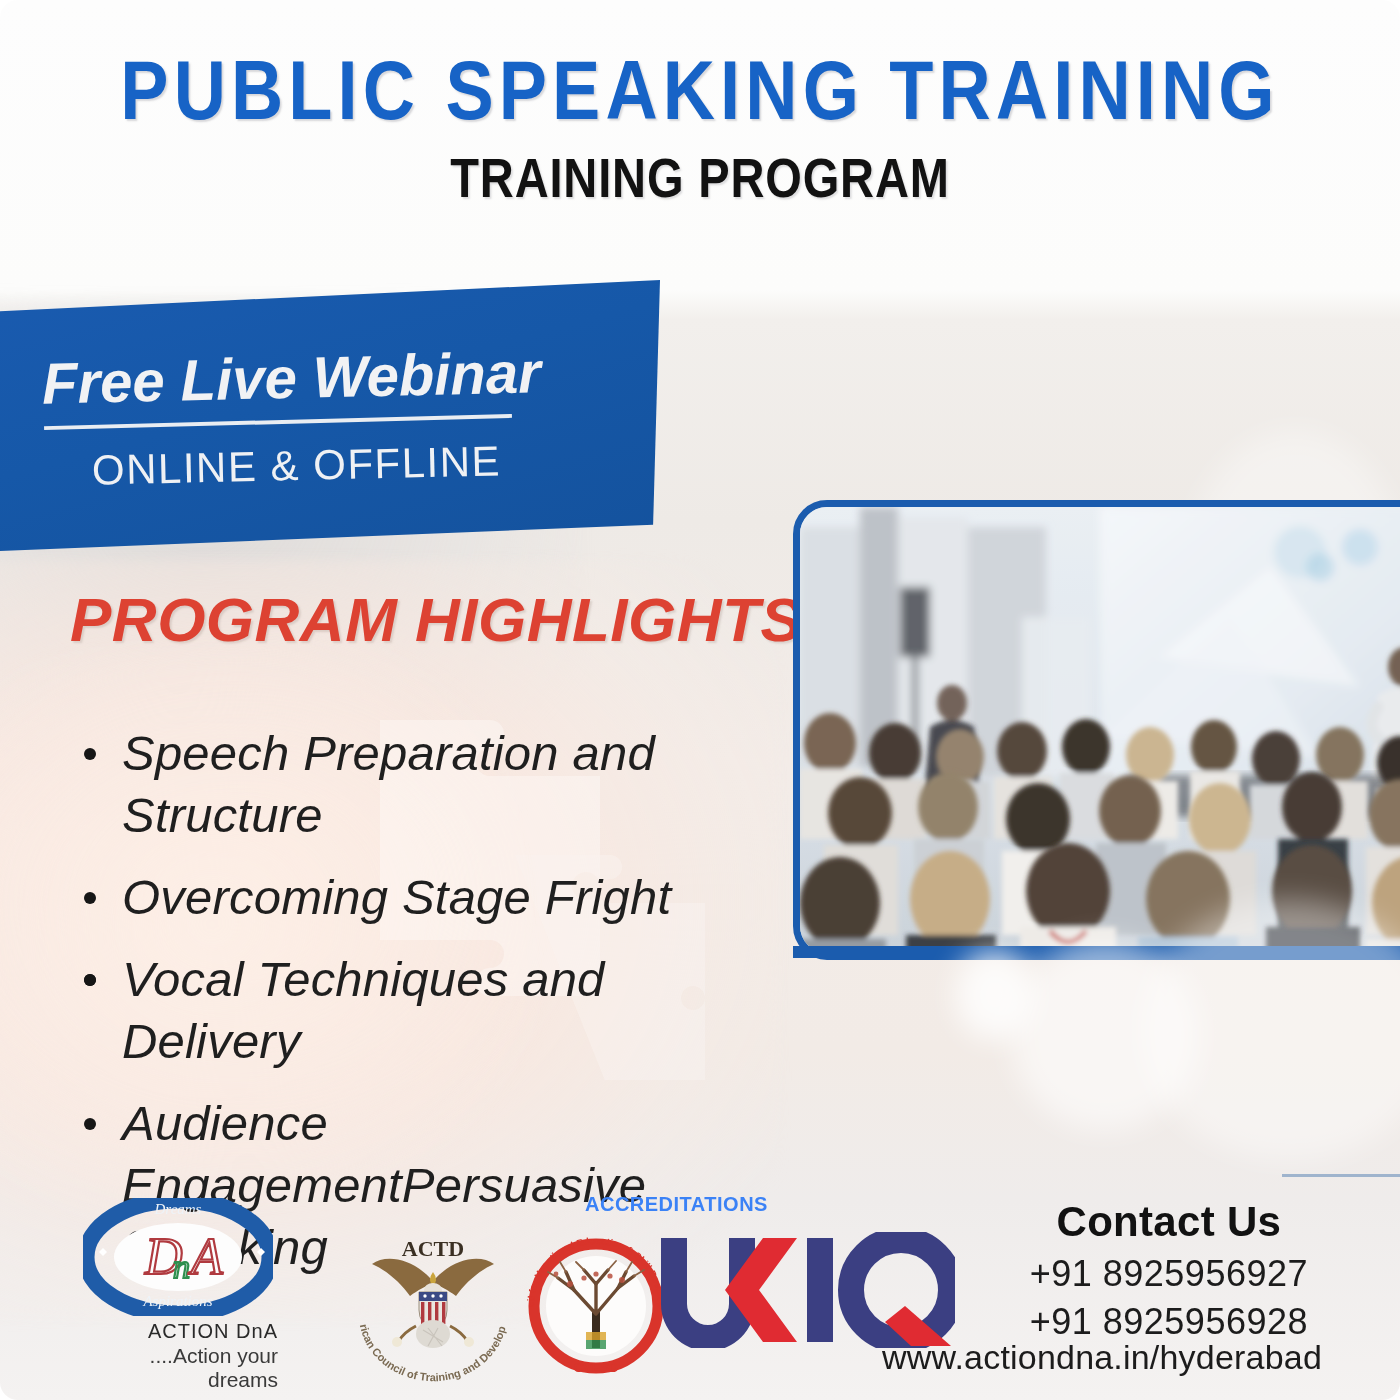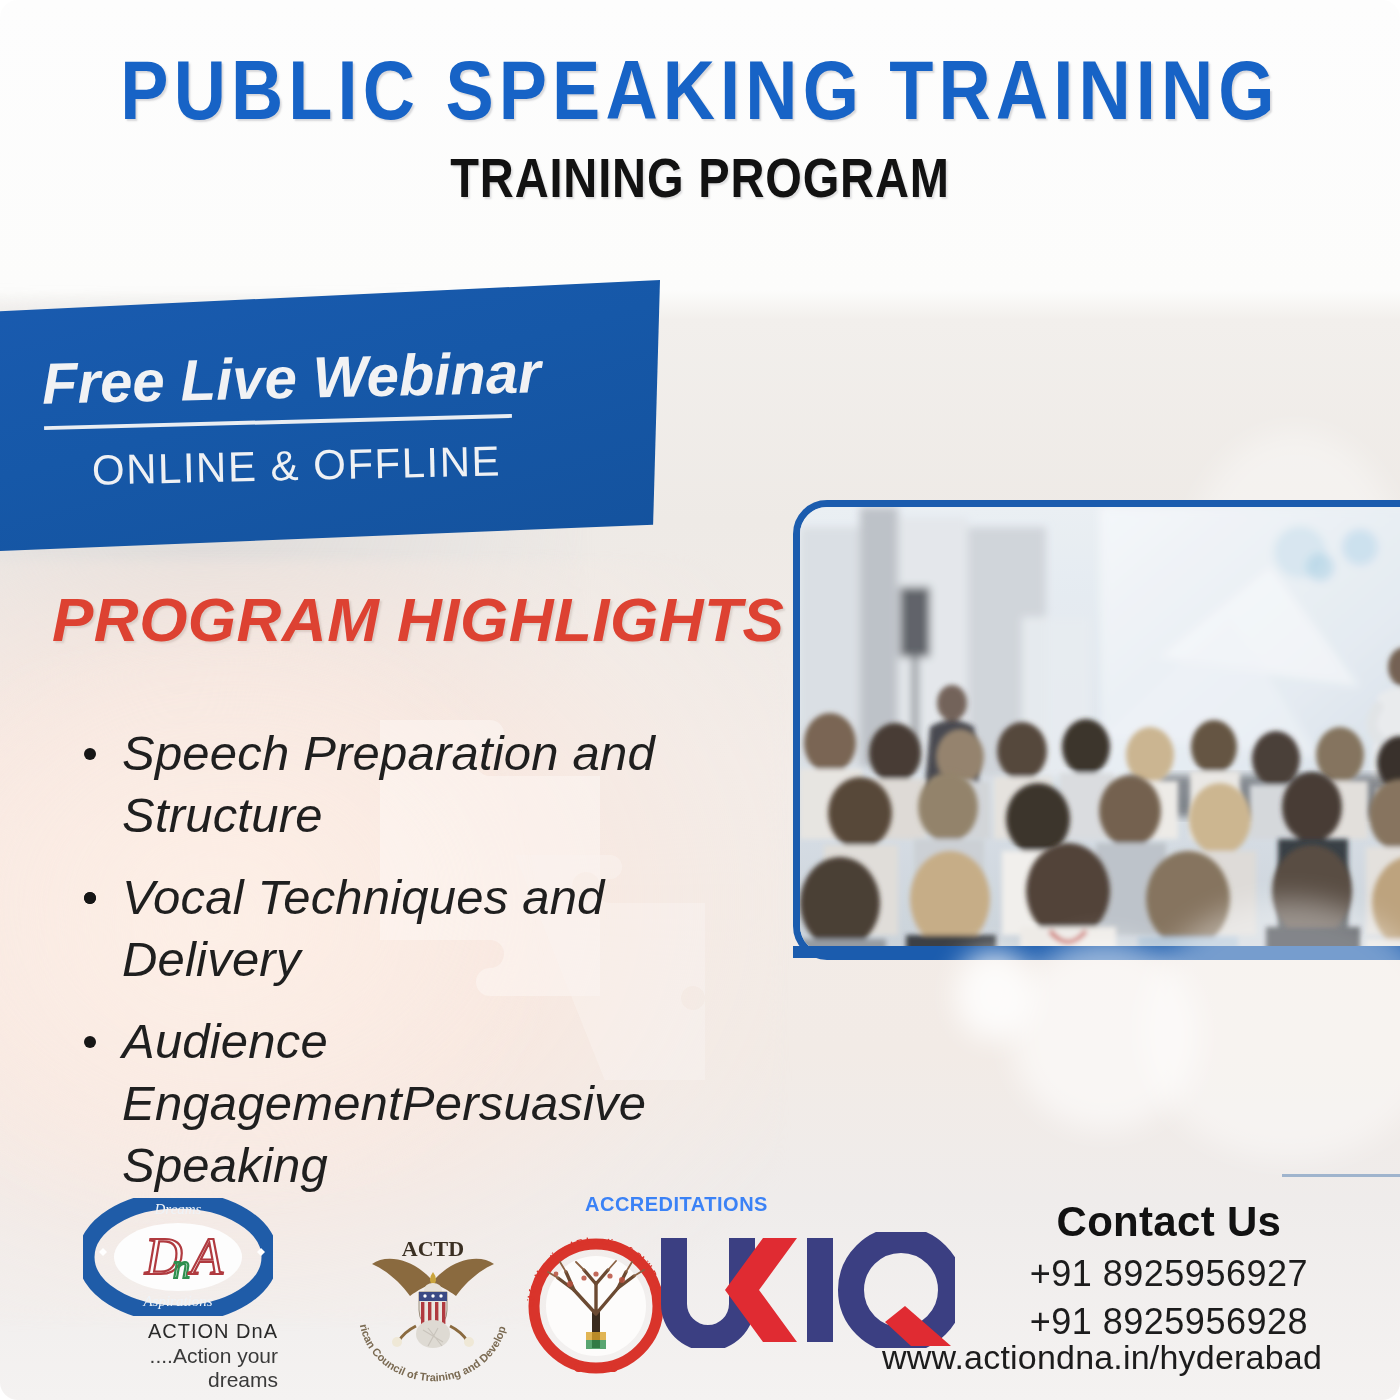--- a/index.html
+++ b/index.html
@@ -174,21 +174,21 @@
     font-weight: normal;
     color: #eff1f4;
     letter-spacing: 1.5px;
     transform: rotate(-1.3deg);
     white-space: nowrap;
   }
 
   
   .highlights-title {
     position: absolute;
-    left: 52px;
+    left: 70px;
     top: 584px;
     font-family: "Liberation Sans Narrow", "Liberation Sans", sans-serif;
     font-weight: bold;
     font-style: italic;
     font-size: 62px;
     letter-spacing: 0.5px;
     color: #DD4232;
     text-shadow: 2px 2px 2px rgba(150,130,125,0.25);
     white-space: nowrap;
   }
@@ -388,20 +388,21 @@
   <div class="banner-inner">
     <div class="banner-line1">Free Live Webinar</div>
     <div class="banner-rule"></div>
     <div class="banner-line2">ONLINE &amp; OFFLINE</div>
   </div>
 
   <div class="highlights-title">PROGRAM HIGHLIGHTS</div>
 
   <ul class="bullets">
     <li><span class="dot"></span><span>Speech Preparation and Structure</span></li>
+    <li><span class="dot"></span><span>Overcoming Stage Fright</span></li>
     <li><span class="dot"></span></li>
     <li><span class="dot"></span><span>Vocal Techniques and Delivery</span></li>
     <li><span class="dot"></span><span>Audience EngagementPersuasive Speaking</span></li>
   </ul>
 
   <div class="photo-frame">
     <div class="photo-canvas">
       <svg width="640" height="460" viewBox="0 0 640 460" preserveAspectRatio="xMidYMid slice">
         <defs>
           <linearGradient id="roomBg" x1="0" y1="0" x2="0" y2="1">

